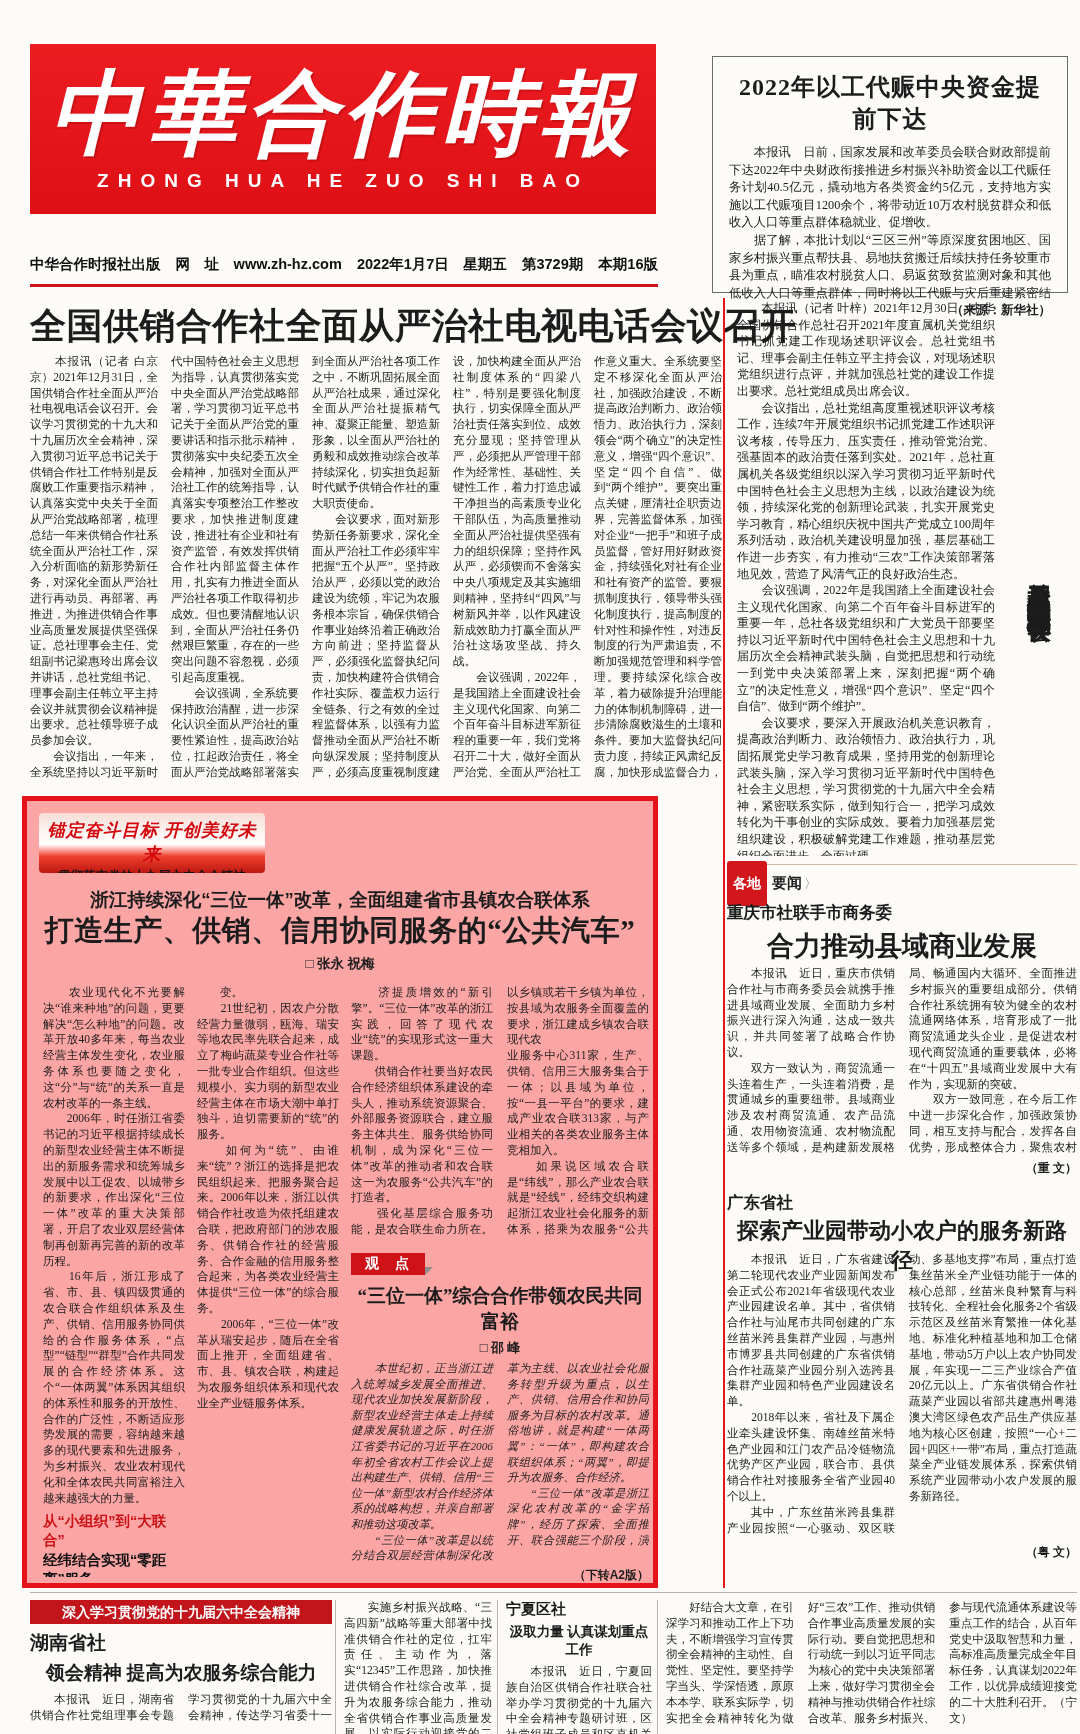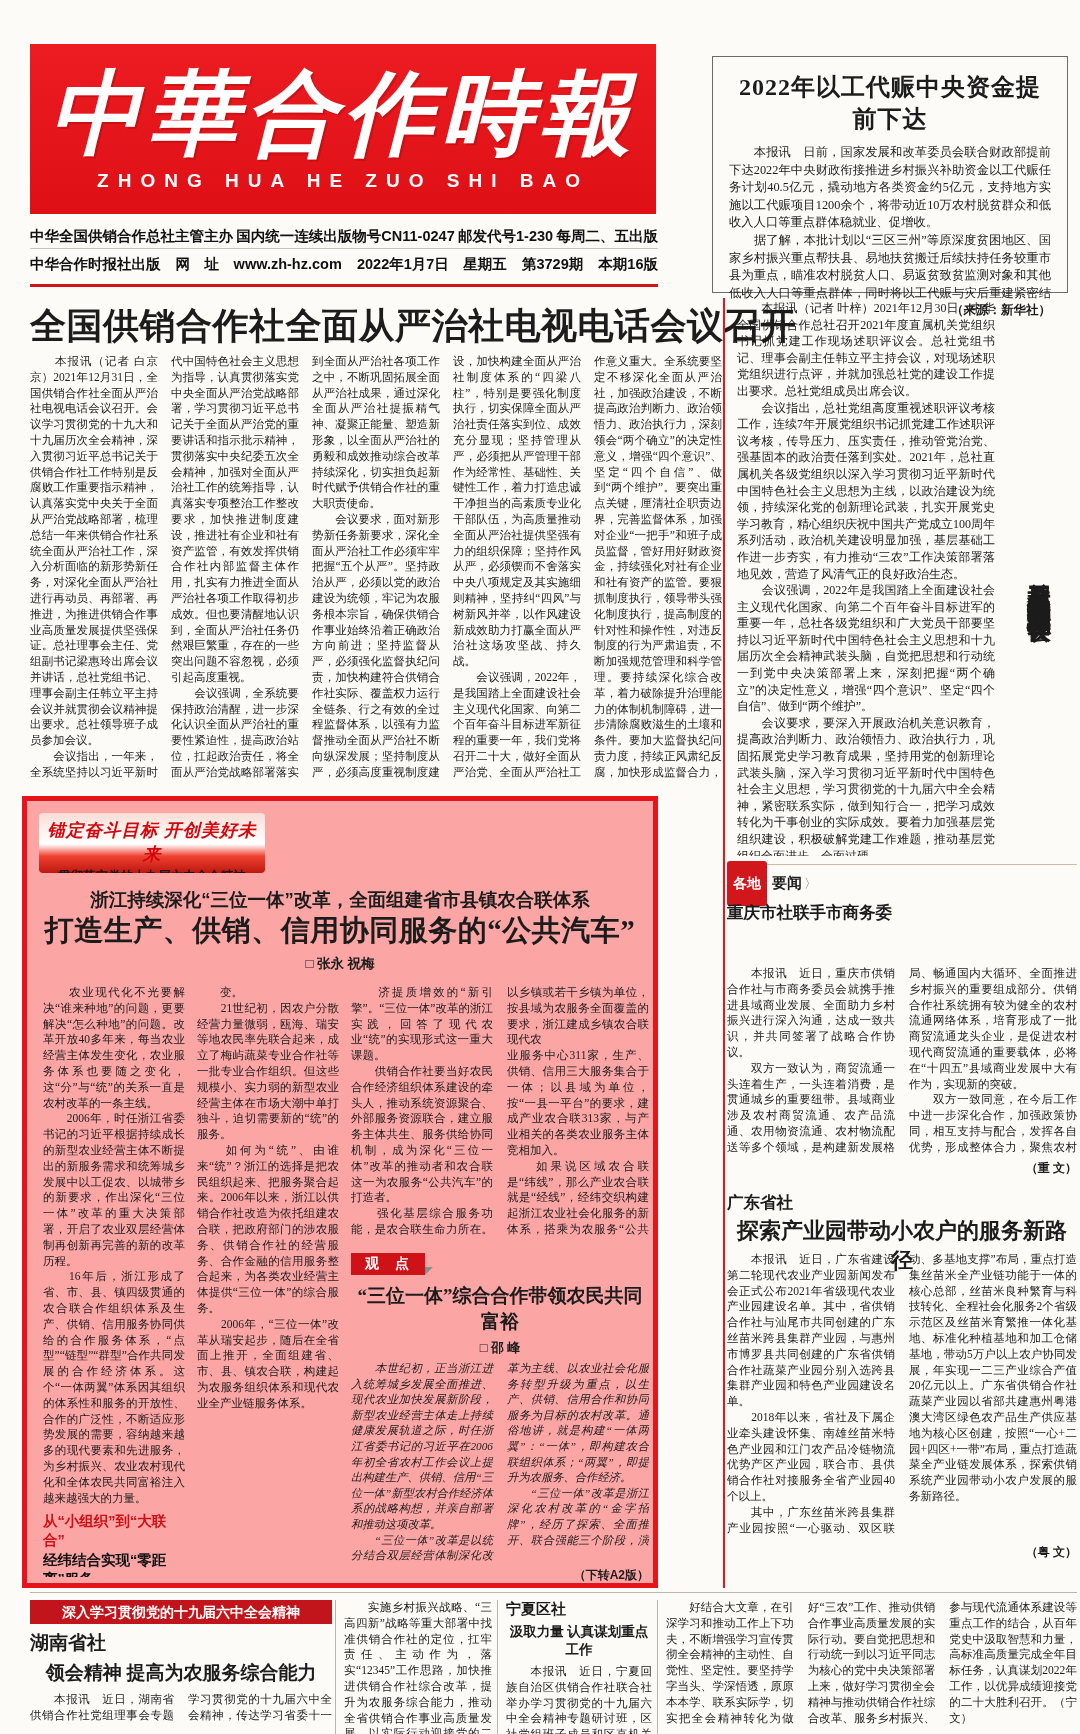--- a/index.html
+++ b/index.html
@@ -62,26 +62,20 @@
 </head>
 <body>
 
 <div id="page">
 
   <div class="abs mast" style="left:30px;top:44px;width:626px;height:170px;">
     <div class="mast-title">中華合作時報</div>
     <div class="mast-pinyin">ZHONG HUA HE ZUO SHI BAO</div>
   </div>
 
-  <div class="abs info-row" style="left:30px;top:224px;width:628px;height:24px;border-bottom:1px solid #c9c4bc;">
-    <span>中华全国供销合作总社主管主办</span>
-    <span>国内统一连续出版物号CN11-0247</span>
-    <span>邮发代号1-230</span>
-    <span>每周二、五出版</span>
-  </div>
   <div class="abs info-row" style="left:30px;top:252px;width:628px;height:24px;">
     <span>中华合作时报社出版</span>
     <span>网　址　www.zh-hz.com</span>
     <span>2022年1月7日　星期五</span>
     <span>第3729期</span>
     <span>本期16版</span>
   </div>
   <div class="abs red-rule" style="left:30px;top:284px;width:628px;height:3px;"></div>
 
   <div class="abs box-2022" style="left:712px;top:56px;width:356px;height:237px;">
@@ -107,20 +101,21 @@
 　　会议要求，要深入开展政治机关意识教育，提高政治判断力、政治领悟力、政治执行力，巩固拓展党史学习教育成果，坚持用党的创新理论武装头脑，深入学习贯彻习近平新时代中国特色社会主义思想，学习贯彻党的十九届六中全会精神，紧密联系实际，做到知行合一，把学习成效转化为干事创业的实际成效。要着力加强基层党组织建设，积极破解党建工作难题，推动基层党组织全面进步、全面过硬。
 　　总社经济发展与改革部党支部等5个党组织进行现场述职，其他直属党组织作书面述职。总社直属机关党委委员、纪委委员、各直属党组织书记、参加现场述职的企业和社团党组织书记以及党员干部群众代表参加会议。</div>
   <div class="abs vtitle serif-head" style="left:1002px;top:300px;">总社召开直属机关党组织书记抓党建工作现场述职评议会</div>
 
   <div class="abs" style="left:727px;top:864px;width:350px;height:1px;background:#d4b9a6;"></div>
   <div class="abs" style="left:727px;top:874px;">
     <span class="tag-red">各地</span><span class="tag-black">要闻</span><span class="tag-arrow">〉</span>
   </div>
 
   <div class="abs kicker" style="left:727px;top:902px;width:350px;">重庆市社联手市商务委</div>
+  <div class="abs serif-head" style="left:727px;top:928px;width:350px;font-size:27px;text-align:center;">合力推动县域商业发展</div>
   <div class="abs news-body cols2" style="left:727px;top:966px;width:350px;height:192px;">　　本报讯　近日，重庆市供销合作社与市商务委员会就携手推进县域商业发展、全面助力乡村振兴进行深入沟通，达成一致共识，并共同签署了战略合作协议。
 　　双方一致认为，商贸流通一头连着生产，一头连着消费，是贯通城乡的重要纽带。县域商业涉及农村商贸流通、农产品流通、农用物资流通、农村物流配送等多个领域，是构建新发展格局、畅通国内大循环、全面推进乡村振兴的重要组成部分。供销合作社系统拥有较为健全的农村流通网络体系，培育形成了一批商贸流通龙头企业，是促进农村现代商贸流通的重要载体，必将在“十四五”县域商业发展中大有作为，实现新的突破。
 　　双方一致同意，在今后工作中进一步深化合作，加强政策协同，相互支持与配合，发挥各自优势，形成整体合力，聚焦农村商贸流通、农产品流通、农村物流配送、电子商务发展、市场保供等工作重点，以市场化运作为主线，着力推进农村商贸网络体系建设，加强龙头企业培育，做大做强品牌，扩大平台影响力，努力争创全国县域商业发展的典范。</div>
   <div class="abs sign" style="left:950px;top:1160px;width:127px;">（重 文）</div>
 
   <div class="abs kicker" style="left:727px;top:1192px;width:350px;">广东省社</div>
   <div class="abs serif-head" style="left:727px;top:1216px;width:350px;font-size:22px;text-align:center;">探索产业园带动小农户的服务新路径</div>
   <div class="abs news-body cols2" style="left:727px;top:1252px;width:350px;height:286px;">　　本报讯　近日，广东省建设第二轮现代农业产业园新闻发布会正式公布2021年省级现代农业产业园建设名单。其中，省供销合作社与汕尾市共同创建的广东丝苗米跨县集群产业园，与惠州市博罗县共同创建的广东省供销合作社蔬菜产业园分别入选跨县集群产业园和特色产业园建设名单。
 　　2018年以来，省社及下属企业牵头建设怀集、南雄丝苗米特色产业园和江门农产品冷链物流优势产区产业园，联合市、县供销合作社对接服务全省产业园40个以上。
 　　其中，广东丝苗米跨县集群产业园按照“一心驱动、双区联动、多基地支撑”布局，重点打造集丝苗米全产业链功能于一体的核心总部，丝苗米良种繁育与科技转化、全程社会化服务2个省级示范区及丝苗米育繁推一体化基地、标准化种植基地和加工仓储基地，带动5万户以上农户协同发展，年实现一二三产业综合产值20亿元以上。广东省供销合作社蔬菜产业园以省部共建惠州粤港澳大湾区绿色农产品生产供应基地为核心区创建，按照“一心+二园+四区+一带”布局，重点打造蔬菜全产业链发展体系，探索供销系统产业园带动小农户发展的服务新路径。</div>

